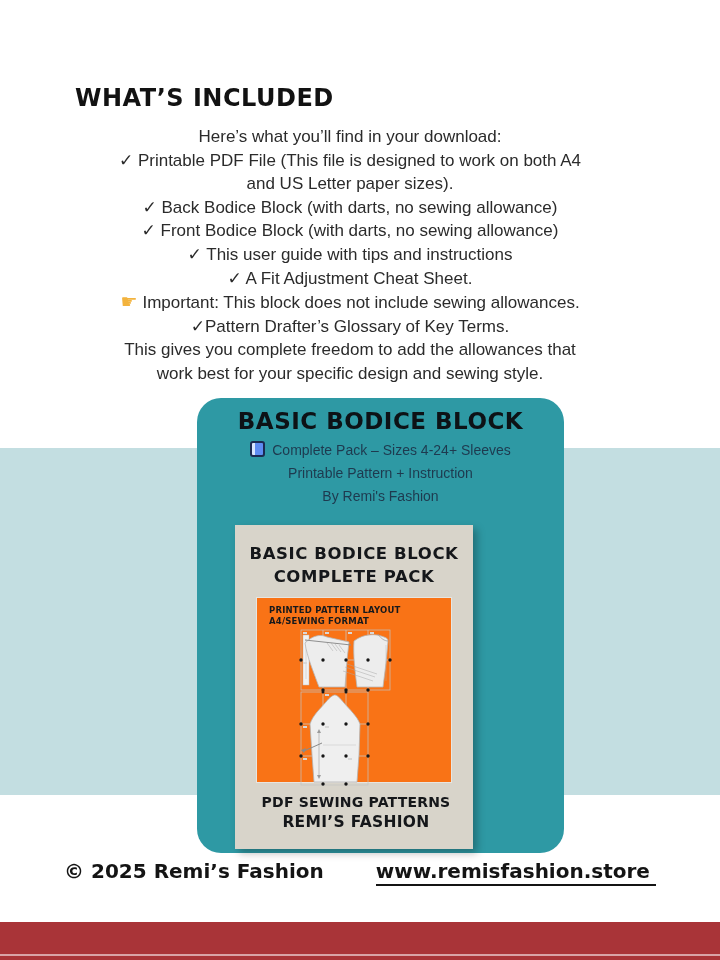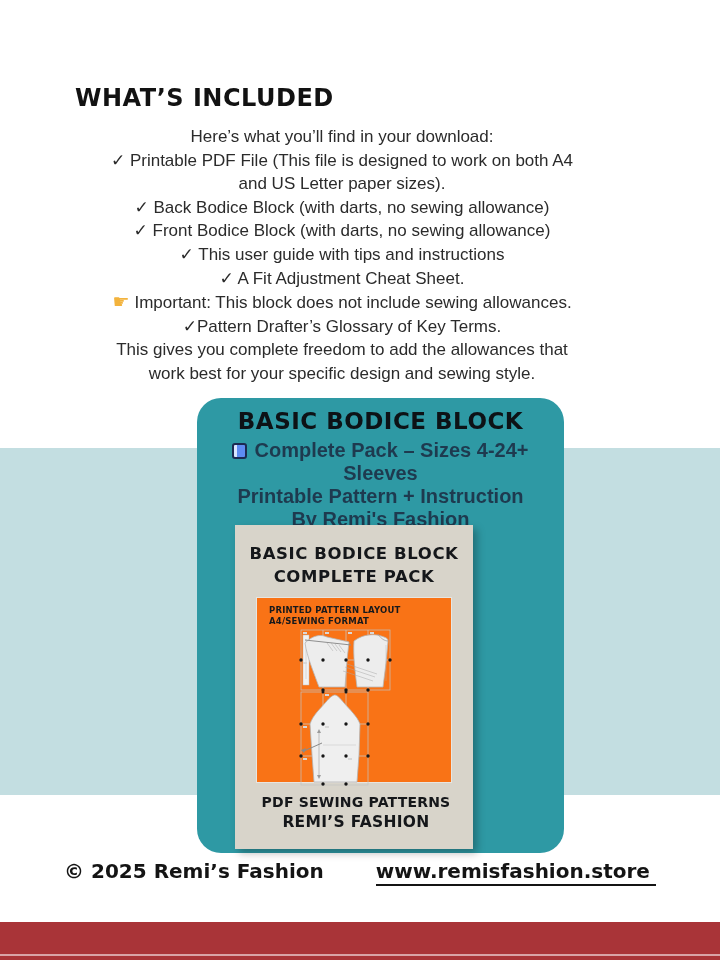--- a/index.html
+++ b/index.html
@@ -5,34 +5,34 @@
   html,body{margin:0;padding:0;background:#ffffff;}
   .page{position:relative;width:720px;height:960px;background:#ffffff;overflow:hidden;
         font-family:"Liberation Sans",sans-serif;}
 
   
   .title{position:absolute;left:75px;top:84px;margin:0;
          font-family:"DejaVu Sans",sans-serif;font-weight:bold;font-size:24px;
          letter-spacing:.5px;color:#121212;}
 
   
-  .bodylines{position:absolute;top:125px;left:0;width:684px;text-align:center;
+  .bodylines{position:absolute;top:125px;left:8px;width:684px;text-align:center;
              font-size:17px;line-height:23.6px;color:#2b2b2b;}
   .bline{white-space:nowrap;}
   .pointer{color:#f3b33d;font-size:19px;margin-right:5px;font-family:"DejaVu Sans",sans-serif;}
 
   
   .band{position:absolute;left:0;top:448px;width:720px;height:347px;background:#c3dee1;}
 
   
   .promo{position:absolute;left:197px;top:398px;width:367px;height:455px;
          background:#2e99a4;text-align:center;border-radius:24px;}
   .promo-title{margin:0;padding-top:10px;font-family:"DejaVu Sans",sans-serif;
                font-weight:bold;font-size:23px;letter-spacing:.5px;color:#0d1216;}
-  .promo-sub{margin-top:5px;font-size:20px;line-height:23px;color:#1e3a4f;font-weight:700;}
+  .promo-sub{margin-top:5px;font-size:14px;line-height:23px;color:#1e3a4f;font-weight:400;}
   .badge{display:inline-block;width:11px;height:12px;border:2px solid #1c2a52;border-radius:3px;
          background:linear-gradient(90deg,#d9e6ff 0 2.5px,#5e8cf2 2.5px);
          margin-right:7px;vertical-align:-2px;}
 
   
   .cover{position:absolute;left:38px;top:127px;width:238px;height:324px;
          background:#d8d4ca;box-shadow:4px 4px 8px rgba(0,0,0,.28);text-align:center;}
   .cover-title{padding-top:17px;font-family:"DejaVu Sans",sans-serif;font-weight:bold;
                font-size:16.5px;line-height:23px;letter-spacing:.6px;color:#15171a;}
   .panel{margin:9px auto 0;width:196px;height:186px;background:#f97316;

